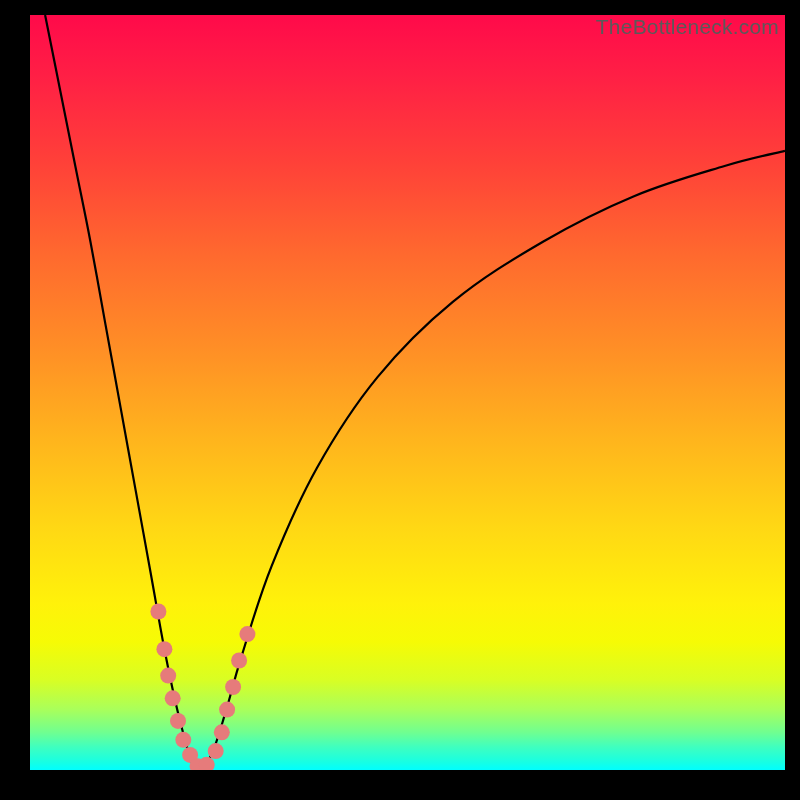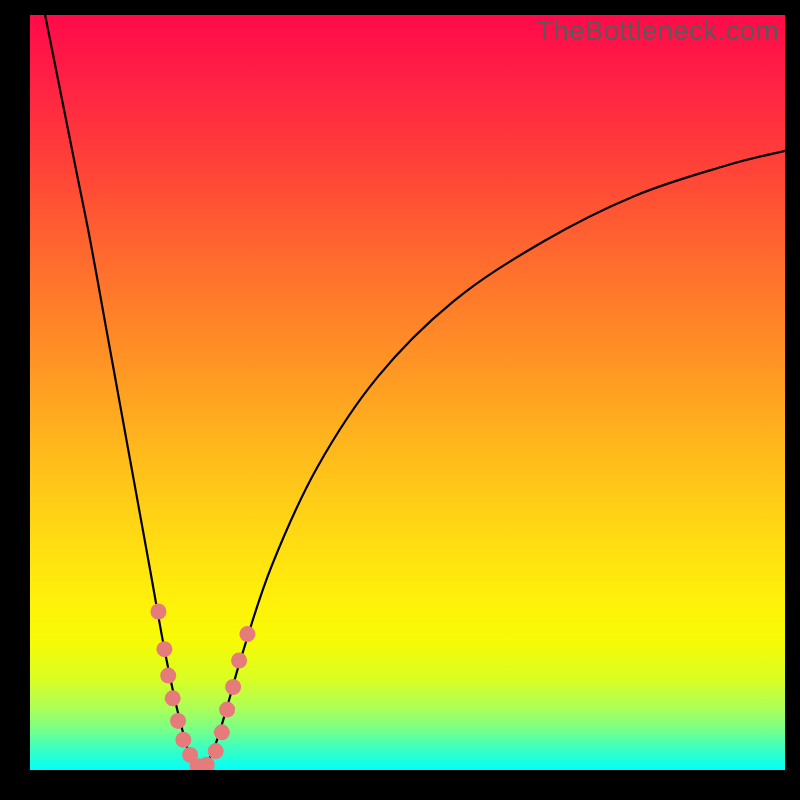--- a/index.html
+++ b/index.html
@@ -39,21 +39,21 @@
       #70ff90 95%,
       #3effc0 97%,
       #16ffe4 99%,
       #00ffff 100%
     );
   }
   .watermark {
     position: absolute;
     top: 0px;
     right: 6px;
-    font-size: 28px;
+    font-size: 21px;
     font-weight: 500;
     color: #5a5a5a;
     letter-spacing: 0.2px;
     user-select: none;
   }
   svg.overlay {
     position: absolute;
     left: 0;
     top: 0;
     width: 755px;

